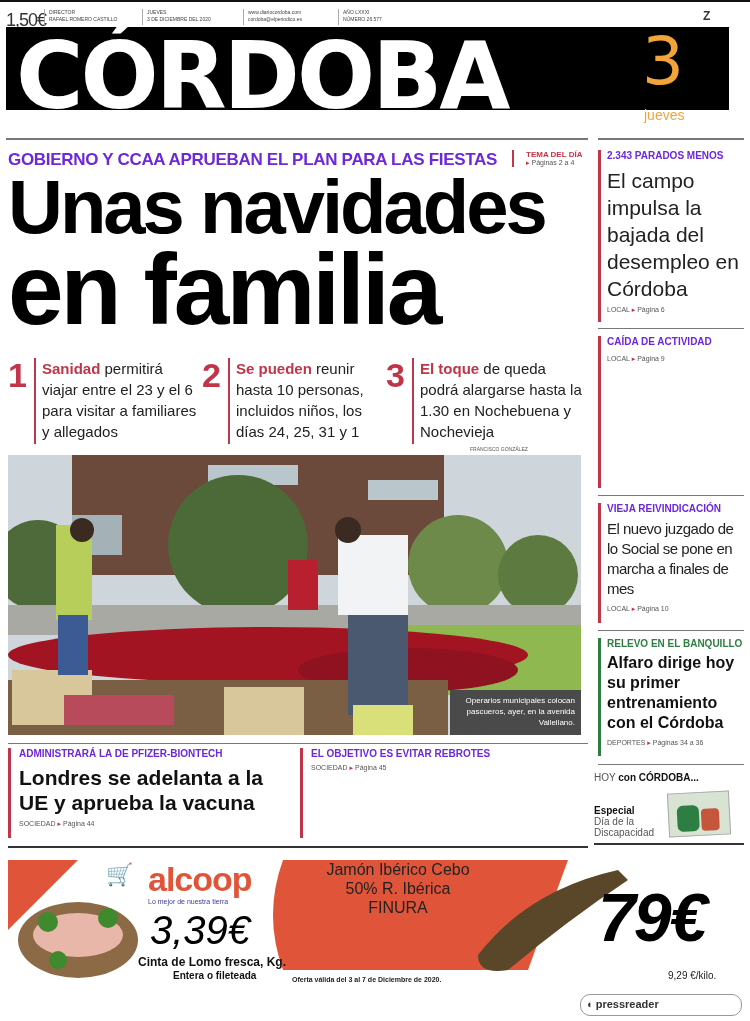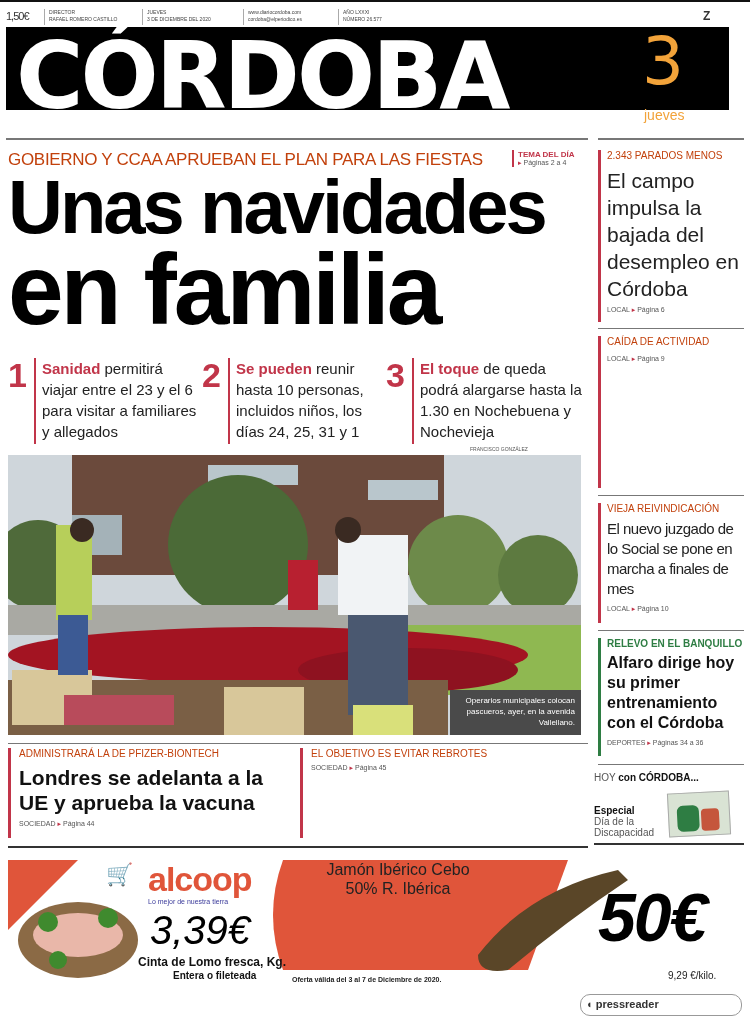--- a/index.html
+++ b/index.html
@@ -1,34 +1,34 @@
 <!DOCTYPE html>
 <html><head>
 <meta charset="utf-8">
 <style>
 *{box-sizing:border-box;margin:0;padding:0}
 html,body{width:750px;height:1021px;background:#fff;overflow:hidden}
 body{font-family:"Liberation Sans",sans-serif;color:#111;position:relative}
 .abs{position:absolute}
 .topbar{left:0;top:0;width:750px;height:26px;border-top:2px solid #111;}
-.topbar .price{left:6px;top:8px;font-size:11px;color:#333;letter-spacing:-1px}
+.topbar .price{left:6px;top:8px;font-size:18px;color:#333;letter-spacing:-1px}
 .topbar .cell{top:7px;font-size:5px;line-height:7px;color:#444;border-left:1px solid #aaa;padding-left:4px;height:16px;text-transform:uppercase}
 .masthead{left:6px;top:27px;width:723px;height:83px;background:#000000}
 .masthead .name{left:10px;top:-4px;font-size:92px;font-weight:bold;color:#fff;letter-spacing:-3px;font-family:"DejaVu Sans",sans-serif}
 .masthead .daynum{left:636px;top:-4px;font-size:66px;color:#f2a33a;font-weight:normal;font-family:"DejaVu Sans",sans-serif}
 .masthead .dayname{left:638px;top:80px;font-size:14px;color:#f2a33a}
 .logoZ{left:703px;top:7px;font-size:12px;color:#333;font-weight:bold}
 .rule{height:2px;background:#777}
-.kicker{color:#c2410c;font-weight:normal;text-transform:uppercase}
+.kicker{color:#6d28d9;font-weight:bold;text-transform:uppercase}
 .redbar{border-left:3px solid #c13549}
 .greenbar{border-left:3px solid #2e7d43}
 .sec{font-size:7px;color:#555;text-transform:uppercase}
 .sec span.arr{color:#c13549}
 .pg{font-size:7px;color:#555;text-transform:none}
-.tema{left:512px;top:150px;border-left:2px solid #c13549;padding-left:4px}
+.tema{left:512px;top:150px;border-left:2px solid #c13549;padding-left:12px}
 .tema .k{font-size:8px;color:#c13549;font-weight:bold}
 .tema .p{font-size:7px;color:#555}
 .main-kicker{left:8px;top:150px;font-size:17px;letter-spacing:-0.3px}
 .headline{left:8px;top:172px;width:580px;font-family:"Liberation Sans",sans-serif;font-weight:bold;color:#000;line-height:70px;letter-spacing:-3px}
 .headline .l1{font-size:76px}
 .headline .l2{font-size:100px;line-height:95px}
 .point{top:358px}
 .point .num{font-size:34px;color:#c13549;font-weight:bold;position:absolute;left:0;top:-2px}
 .point .txt{position:absolute;left:26px;top:0;border-left:2px solid #c13549;padding-left:6px;height:86px;font-size:15px;line-height:21px;color:#222}
 .point .txt b{color:#c13549}
@@ -194,22 +194,23 @@
   </svg>
   <div class="abs" style="left:98px;top:2px;font-size:22px;color:#e0553a">🛒</div>
   <div class="abs" style="left:140px;top:0;font-size:34px;font-weight:bold;color:#e0553a;letter-spacing:-1px">alcoop</div>
   <div class="abs" style="left:140px;top:38px;font-size:7px;color:#3a3a9a">Lo mejor de nuestra tierra</div>
   <div class="abs" style="left:142px;top:48px;font-size:40px;font-weight:normal;font-style:italic;color:#000">3,39€</div>
   <div class="abs" style="left:130px;top:95px;font-size:12px;font-weight:bold;color:#111">Cinta de Lomo fresca, Kg.</div>
   <div class="abs" style="left:165px;top:110px;font-size:10px;font-weight:bold;color:#111">Entera o fileteada</div>
   <div class="abs" style="left:290px;top:0;width:200px;text-align:center;font-size:16px;line-height:19px;font-weight:normal;color:#222">
     <div>Jamón Ibérico Cebo</div>
     <div>50% R. Ibérica</div>
+    <div>FINURA</div>
   </div>
   <div class="abs" style="left:284px;top:116px;font-size:7px;color:#222;font-weight:bold">Oferta válida del 3 al 7 de Diciembre de 2020.</div>
-  <div class="abs" style="left:590px;top:18px;font-size:68px;font-weight:bold;font-style:italic;color:#000;letter-spacing:-2px">50€</div>
+  <div class="abs" style="left:590px;top:18px;font-size:68px;font-weight:bold;font-style:italic;color:#000;letter-spacing:-2px">79€</div>
   <div class="abs" style="left:660px;top:110px;font-size:10px;color:#222">9,29 €/kilo.</div>
 </div>
 
 <div class="abs presslogo">
   <span>◖</span>
   <span>pressreader</span>
 </div>
 
 </body></html>

